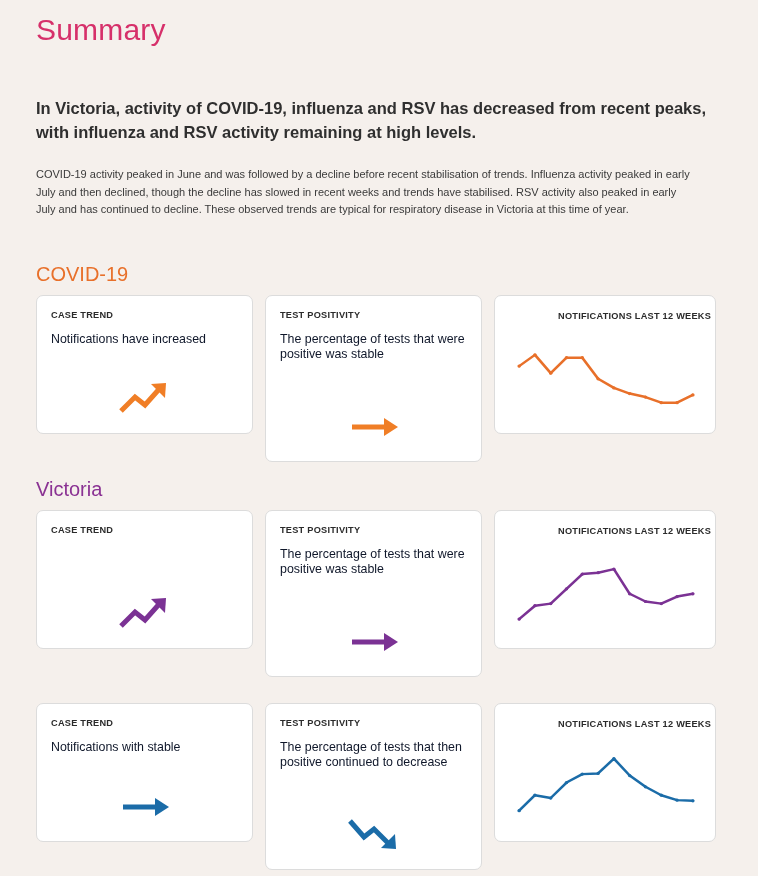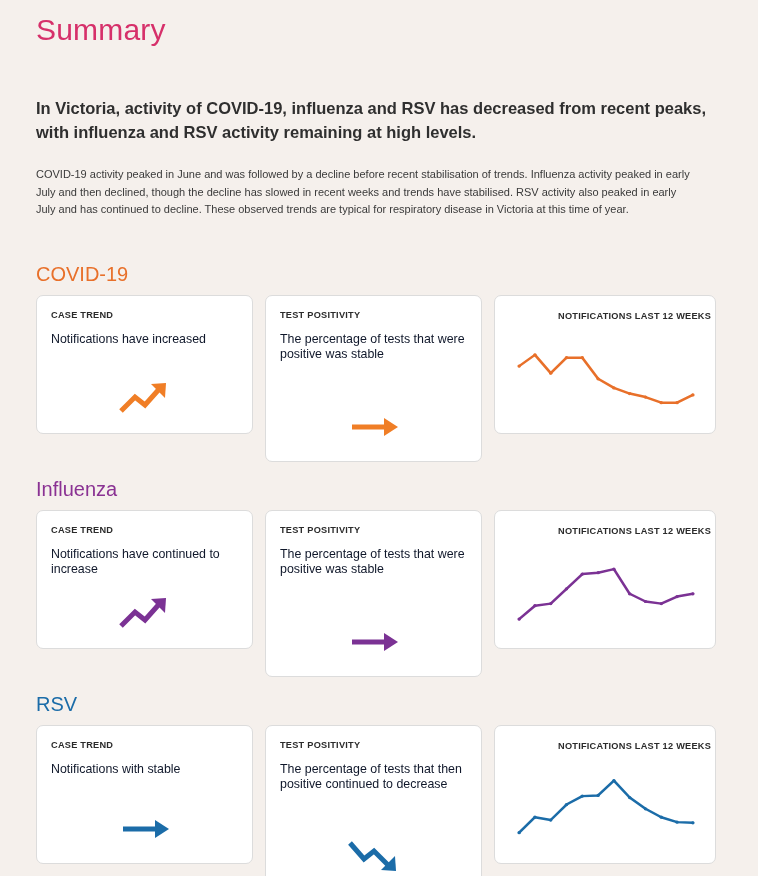--- a/index.html
+++ b/index.html
@@ -187,26 +187,25 @@
             </svg>
           </div>
       </div>
 
     </div>
   </div>
 
   <div class="gap-flu"></div>
 
   <div class="section">
-    <h2 class="section-heading flu">Influenza</h2>
+    <h2 class="section-heading flu">Victoria</h2>
     <div class="cards">
 
       <div class="card trend">
         <div class="card-label">CASE TREND</div>
-        <div class="card-text">Notifications have continued to increase</div>
         <div class="card-icon">
           <svg width="56" height="40" viewBox="0 0 56 40" aria-hidden="true">
             <polyline points="4,34 18,20 28,28 44,10" fill="none" stroke="#7b3294" stroke-width="5" stroke-linecap="butt" stroke-linejoin="miter"></polyline>
             <polygon points="34,7 49,6 48,21" fill="#7b3294"></polygon>
           </svg>
         </div>
       </div>
 
       <div class="card positivity">
         <div class="card-label">TEST POSITIVITY</div>
@@ -239,21 +238,20 @@
             </svg>
           </div>
       </div>
 
     </div>
   </div>
 
   <div class="gap-rsv"></div>
 
   <div class="section">
-    <h2 class="section-heading rsv">RSV</h2>
     <div class="cards">
 
       <div class="card trend">
         <div class="card-label">CASE TREND</div>
         <div class="card-text">Notifications with stable</div>
         <div class="card-icon">
           <svg width="56" height="40" viewBox="0 0 56 40" aria-hidden="true">
             <line x1="6" y1="22" x2="40" y2="22" stroke="#1b6ca8" stroke-width="5"></line>
             <polygon points="38,13 52,22 38,31" fill="#1b6ca8"></polygon>
           </svg>

